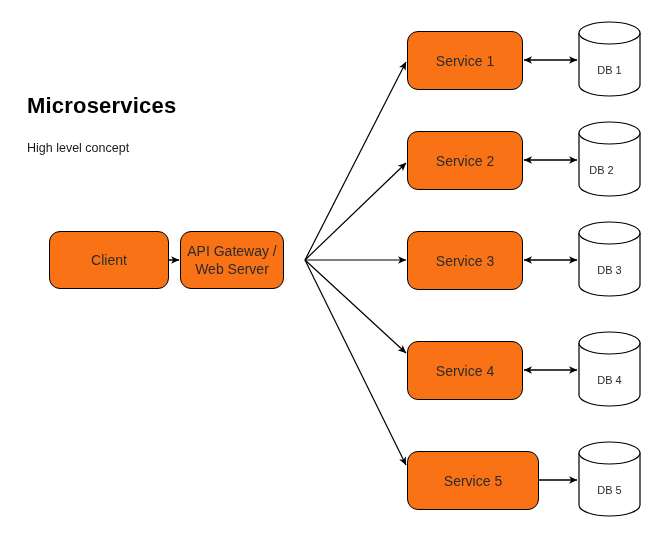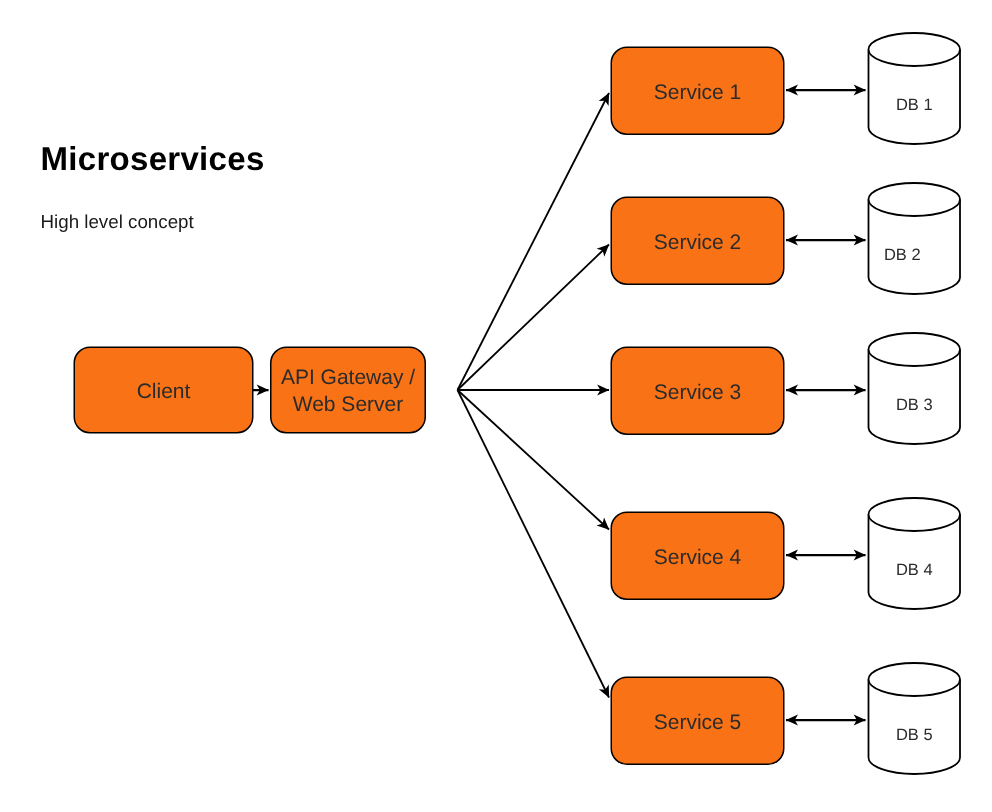--- a/index.html
+++ b/index.html
@@ -155,21 +155,21 @@
 </div>
 <div class="node" style="left:407px; top:131px; width:116px; height:59px;">
   <span>Service 2</span>
 </div>
 <div class="node" style="left:407px; top:231px; width:116px; height:59px;">
   <span>Service 3</span>
 </div>
 <div class="node" style="left:407px; top:341px; width:116px; height:59px;">
   <span>Service 4</span>
 </div>
-<div class="node" style="left:407px; top:451px; width:116px; height:59px;">
+<div class="node" style="left:407px; top:451px; width:132px; height:59px;">
   <span>Service 5</span>
 </div>
 
 <div class="db-label" style="left:579px; top:64px; width:61px;">DB 1</div>
 <div class="db-label" style="left:579px; top:164px; width:45px;">DB 2</div>
 <div class="db-label" style="left:579px; top:264px; width:61px;">DB 3</div>
 <div class="db-label" style="left:579px; top:374px; width:61px;">DB 4</div>
 <div class="db-label" style="left:579px; top:484px; width:61px;">DB 5</div>
 
 </body></html>

